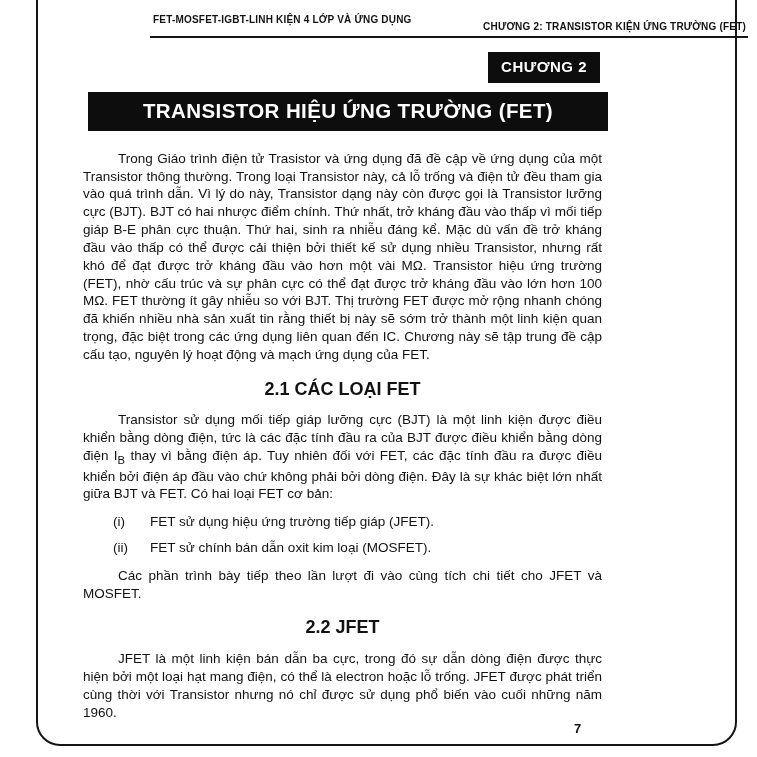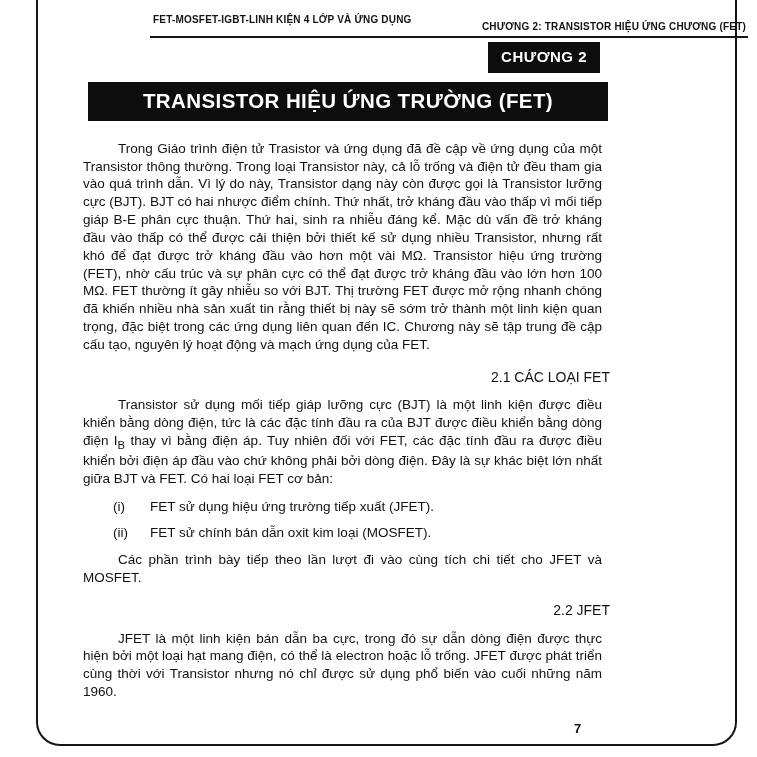--- a/index.html
+++ b/index.html
@@ -18,76 +18,76 @@
     font-size:10px;font-weight:bold;letter-spacing:.2px;white-space:nowrap;
   }
   .hdr-right{
     position:absolute;right:11px;top:21px;
     font-size:10px;font-weight:bold;letter-spacing:.2px;white-space:nowrap;
   }
   .hdr-rule{
     position:absolute;left:150px;right:9px;top:36px;height:2px;background:#151515;
   }
   .content{
-    position:absolute;left:75px;top:38px;width:535px;
+    position:absolute;left:75px;top:48px;width:535px;
     font-size:13.5px;line-height:1.32;text-align:justify;
   }
   .chapter-badge{
     display:block;width:fit-content;margin:4px 10px 0 auto;
     background:#0d0d0d;color:#ffffff;
     font-size:15px;font-weight:bold;letter-spacing:.5px;
     padding:5px 13px 6px;
   }
   .title-badge{
     margin:9px 2px 0 13px;
     background:#0d0d0d;color:#ffffff;text-align:center;
     font-size:20.5px;font-weight:bold;letter-spacing:.4px;
     padding:5px 0 7px;
   }
   p.para{margin:8px;text-indent:2.6em;}
   p.intro{margin-top:19px;}
   h2.sec{
-    font-size:14px;font-weight:normal;margin:14px 0 10px;text-align:right;
+    font-size:18px;font-weight:bold;margin:14px 0 10px;text-align:center;
   }
   .list{margin:10px 0 0 0;}
   .list-row{display:flex;margin:0 0 8px 38px;text-align:left;}
   .list-marker{width:37px;flex:0 0 37px;}
   .list-text{flex:1;}
   p.closing{margin-top:10px;}
   p.body-follow{margin-top:10px;}
   .page-number{
     position:absolute;left:574px;top:721px;
     font-size:13px;font-weight:bold;
   }
 </style>
 </head>
 <body>
 
 <div class="page-border"></div>
 
 <div class="hdr-left">FET-MOSFET-IGBT-LINH KIỆN 4 LỚP VÀ ỨNG DỤNG</div>
-<div class="hdr-right">CHƯƠNG 2: TRANSISTOR HIỆU ỨNG CHƯƠNG (FET)</div>
+<div class="hdr-right">CHƯƠNG 2: TRANSISTOR KIỆN ỨNG TRƯỜNG (FET)</div>
 <div class="hdr-rule"></div>
 
 <div class="content">
 
   <div class="chapter-badge">CHƯƠNG 2</div>
 
   <div class="title-badge">TRANSISTOR HIỆU ỨNG TRƯỜNG (FET)</div>
 
   <p class="para intro">Trong Giáo trình điện tử Trasistor và ứng dụng đã đề cập về ứng dụng của một Transistor thông thường. Trong loại Transistor này, cả lỗ trống và điện tử đều tham gia vào quá trình dẫn. Vì lý do này, Transistor dạng này còn được gọi là Transistor lưỡng cực (BJT). BJT có hai nhược điểm chính. Thứ nhất, trở kháng đầu vào thấp vì mối tiếp giáp B-E phân cực thuận. Thứ hai, sinh ra nhiễu đáng kể. Mặc dù vấn đề trở kháng đầu vào thấp có thể được cải thiện bởi thiết kế sử dụng nhiều Transistor, nhưng rất khó để đạt được trở kháng đầu vào hơn một vài MΩ. Transistor hiệu ứng trường (FET), nhờ cấu trúc và sự phân cực có thể đạt được trở kháng đầu vào lớn hơn 100 MΩ. FET thường ít gây nhiễu so với BJT. Thị trường FET được mở rộng nhanh chóng đã khiến nhiều nhà sản xuất tin rằng thiết bị này sẽ sớm trở thành một linh kiện quan trọng, đặc biệt trong các ứng dụng liên quan đến IC. Chương này sẽ tập trung đề cập cấu tạo, nguyên lý hoạt động và mạch ứng dụng của FET.</p>
 
   <h2 class="sec">2.1 CÁC LOẠI FET</h2>
 
   <p class="para"><span>Transistor sử dụng mối tiếp giáp lưỡng cực (BJT) là một linh kiện được điều khiển bằng dòng điện, tức là các đặc tính đầu ra của BJT được điều khiển bằng dòng điện I</span><sub>B</sub><span> thay vì bằng điện áp. Tuy nhiên đối với FET, các đặc tính đầu ra được điều khiển bởi điện áp đầu vào chứ không phải bởi dòng điện. Đây là sự khác biệt lớn nhất giữa BJT và FET. Có hai loại FET cơ bản:</span></p>
 
   <div class="list">
     <div class="list-row">
       <span class="list-marker">(i)</span>
-      <span class="list-text">FET sử dụng hiệu ứng trường tiếp xuất (JFET).</span>
+      <span class="list-text">FET sử dụng hiệu ứng trường tiếp giáp (JFET).</span>
     </div>
     <div class="list-row">
       <span class="list-marker">(ii)</span>
       <span class="list-text">FET sử chính bán dẫn oxit kim loại (MOSFET).</span>
     </div>
   </div>
 
   <p class="para closing">Các phần trình bày tiếp theo lần lượt đi vào cùng tích chi tiết cho JFET và MOSFET.</p>
 
   <h2 class="sec">2.2 JFET</h2>

